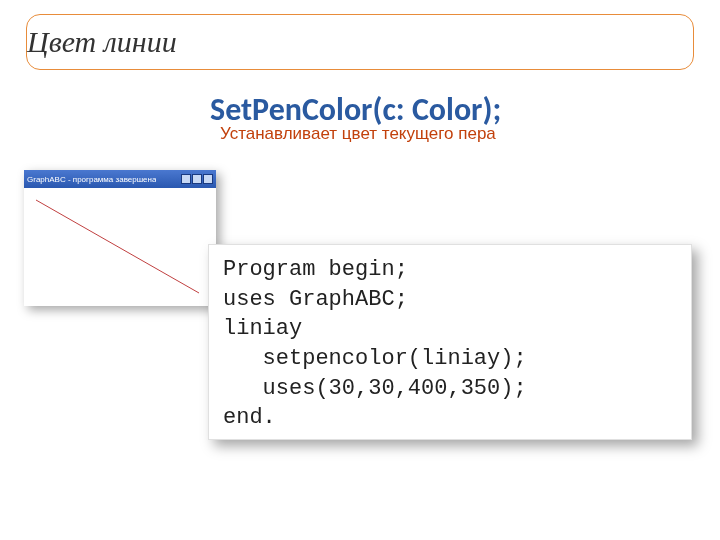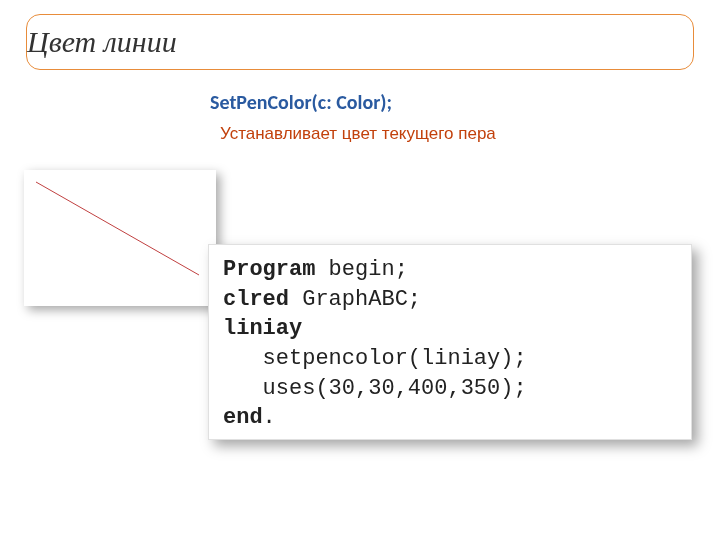--- a/index.html
+++ b/index.html
@@ -27,21 +27,21 @@
       font-family: "Times New Roman", serif;
       font-style: italic;
       font-size: 30px;
       color: #333;
     }
     .sig {
       position: absolute;
       top: 90px;
       left: 210px;
       font-weight: bold;
-      font-size: 20px;
+      font-size: 32px;
       color: #2a5aa0;
       font-family: "Calibri", Arial, sans-serif;
     }
     .desc {
       position: absolute;
       top: 124px;
       left: 220px;
       font-size: 17px;
       color: #c2410c;
     }
@@ -97,38 +97,46 @@
       background: #fff;
       border: 1px solid rgba(0,0,0,0.12);
       box-shadow: 6px 6px 12px rgba(0,0,0,0.35);
       padding: 10px 14px;
       font-family: "Courier New", monospace;
       font-size: 22px;
       line-height: 1.35;
       color: #222;
       white-space: pre;
     }
-    .kw { font-weight: bold; }
+    .kw { font-weight: normal; }
   </style>
 </head>
 <body>
 
 <div class="title-box">
   <span class="title-text">Цвет линии</span>
 </div>
 
 <div class="sig">SetPenColor(c: Color);</div>
 <div class="desc">Устанавливает цвет текущего пера</div>
 
 <div class="screenshot">
+  <div class="titlebar">
+    <span class="win-title">GraphABC - программа завершена</span>
+    <div class="win-btns">
+      <span class="win-btn"></span>
+      <span class="win-btn"></span>
+      <span class="win-btn"></span>
+    </div>
+  </div>
   <div class="client">
     <svg class="diag-line" viewBox="0 0 192 118" preserveAspectRatio="none">
       <line x1="12" y1="12" x2="175" y2="105" stroke="#c04040" stroke-width="1"></line>
     </svg>
   </div>
 </div>
 
 <div class="code-box"><span class="kw">Program</span><span> begin;</span>
-<span class="kw">clred</span><span> GraphABC;</span>
+<span class="kw">uses</span><span> GraphABC;</span>
 <span class="kw">liniay</span>
 <span>   setpencolor(liniay);</span>
 <span>   uses(30,30,400,350);</span>
 <span class="kw">end</span><span>.</span></div>
 
 </body></html>

